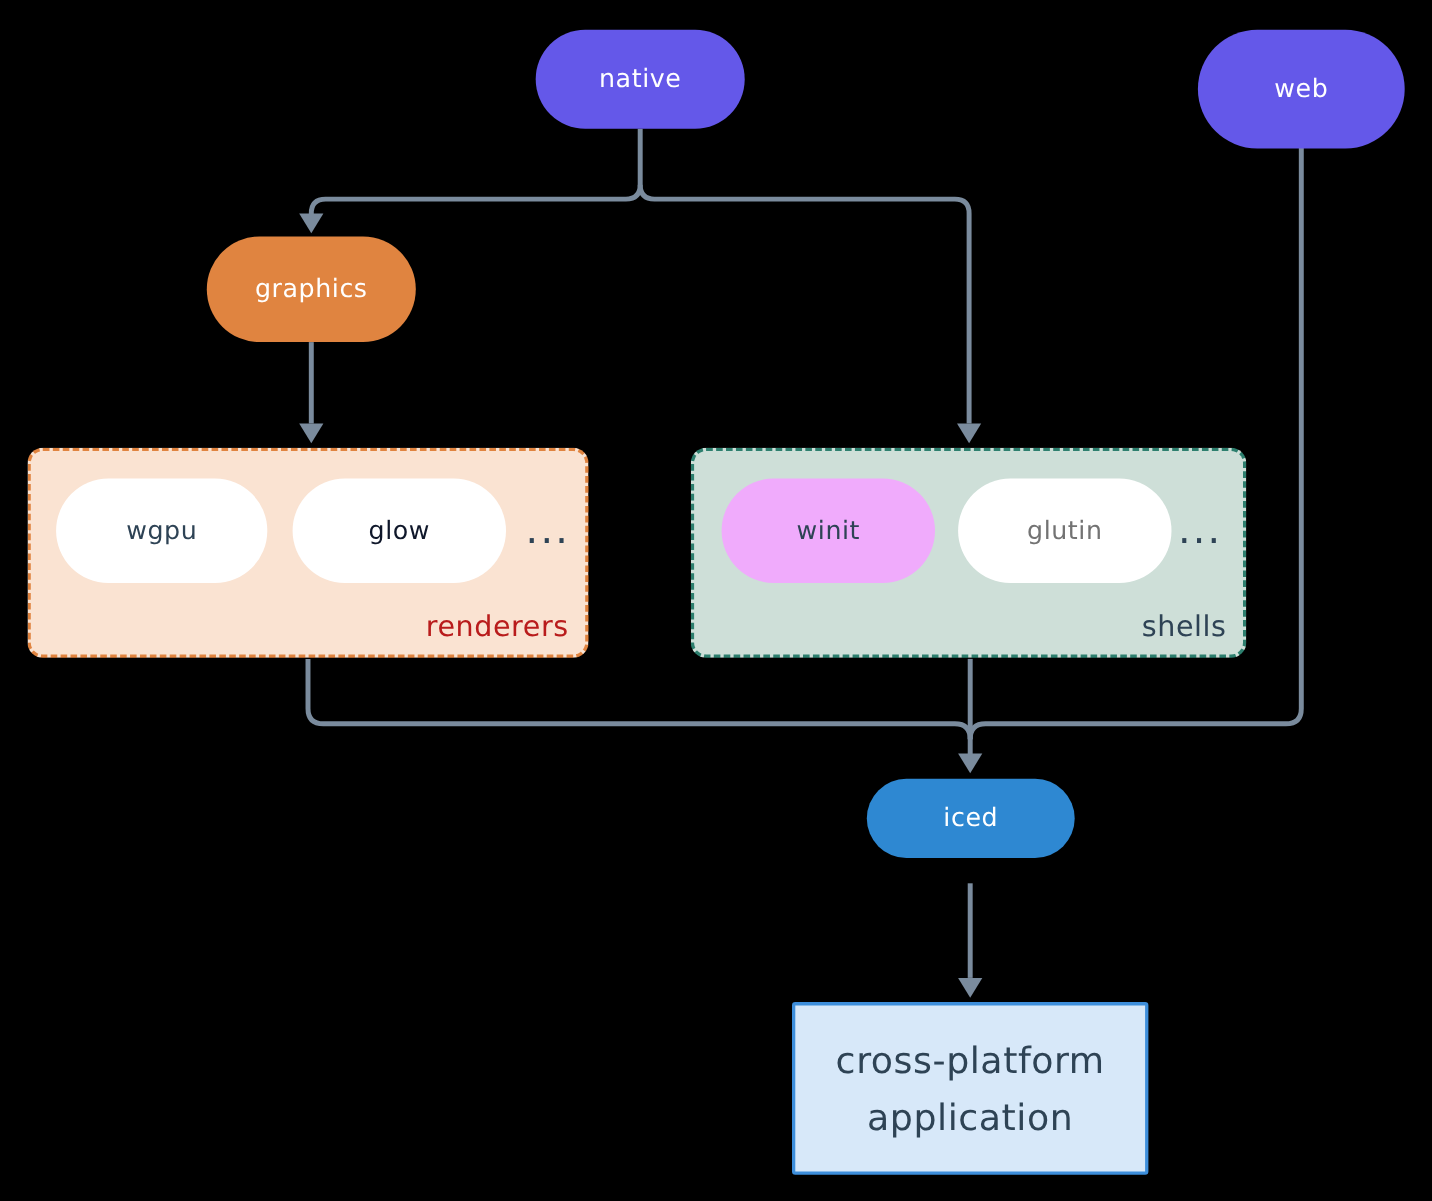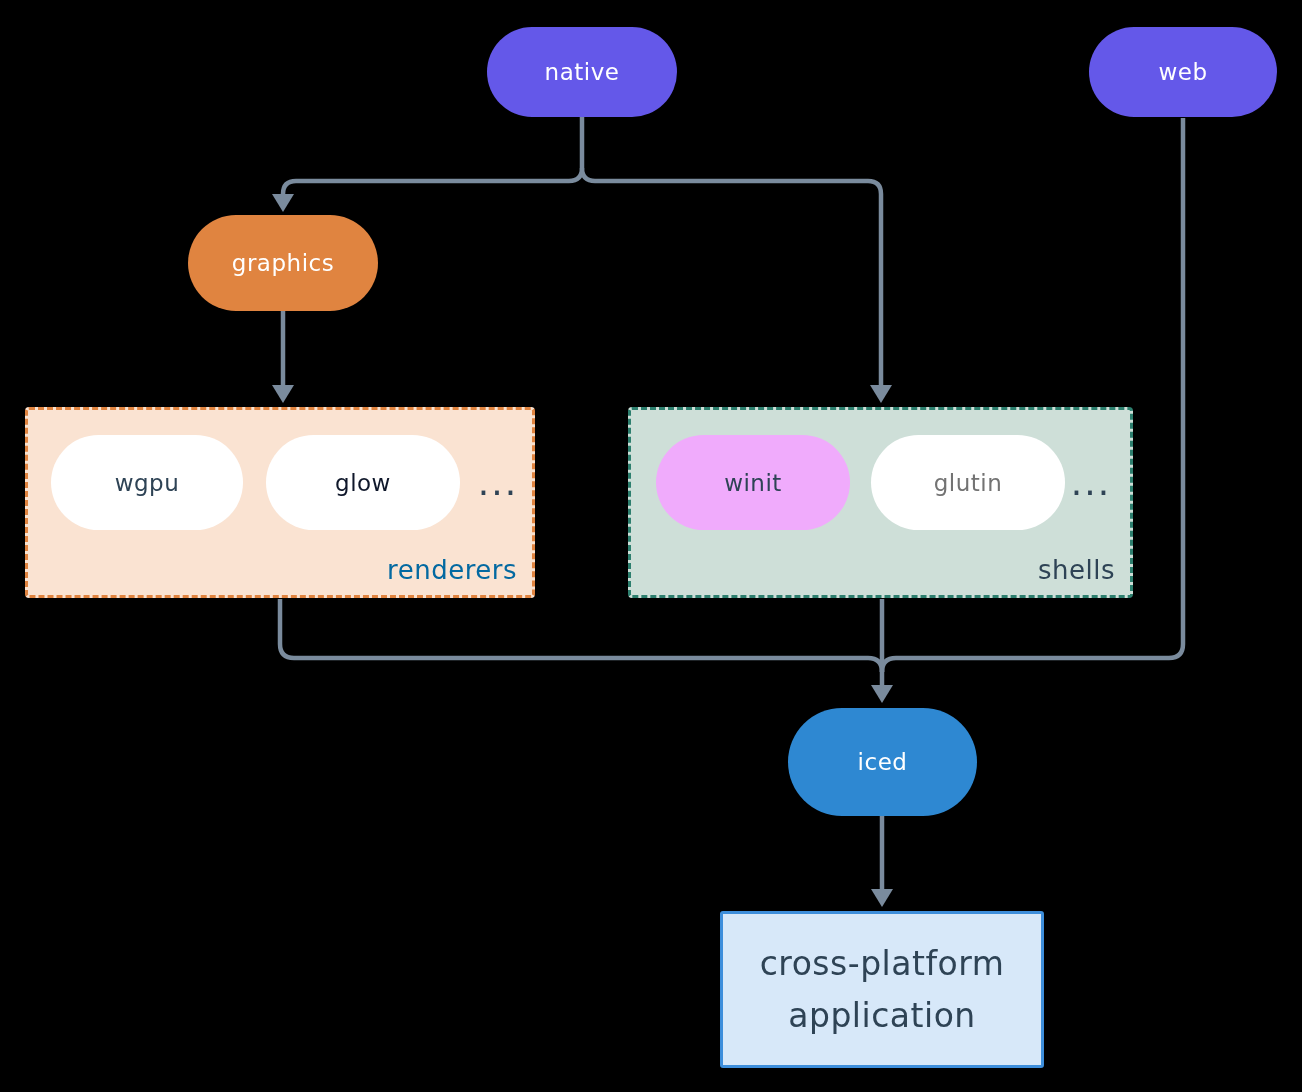--- a/index.html
+++ b/index.html
@@ -25,21 +25,21 @@
     align-items: center;
     justify-content: center;
     border-radius: 999px;
     font-size: 23px;
     letter-spacing: 0.5px;
   }
   .group-box {
     position: absolute;
     box-sizing: border-box;
     border: 3px dashed #000;
-    border-radius: 4px;
+    border-radius: 14px;
   }
   .group-label {
     position: absolute;
     right: 15px;
     bottom: 10px;
     font-size: 26px;
     letter-spacing: 0.5px;
   }
   .ellipsis {
     position: absolute;
@@ -58,23 +58,23 @@
     flex-direction: column;
     align-items: center;
     justify-content: center;
     font-size: 33px;
     line-height: 1.55;
     letter-spacing: 0.5px;
   }
 
   
   .node-native   { left: 487px;  top: 27px;  width: 190px; height: 90px; }
-  .node-web      { left: 1089px; top: 27px;  width: 188px; height: 90px; }
+  .node-web      { left: 1089px; top: 27px;  width: 188px; height: 108px; }
   .node-graphics { left: 188px;  top: 215px; width: 190px; height: 96px; }
-  .node-iced     { left: 788px;  top: 708px; width: 189px; height: 108px; }
+  .node-iced     { left: 788px;  top: 708px; width: 189px; height: 72px; }
 
   .box-renderers { left: 25px;  top: 407px; width: 510px; height: 191px; }
   .box-shells    { left: 628px; top: 407px; width: 505px; height: 191px; }
 
   .node-wgpu   { left: 23px;  top: 25px; width: 192px; height: 95px; }
   .node-glow   { left: 238px; top: 25px; width: 194px; height: 95px; }
   .node-winit  { left: 25px;  top: 25px; width: 194px; height: 95px; }
   .node-glutin { left: 240px; top: 25px; width: 194px; height: 95px; }
   .more-renderers { left: 440px; top: 25px; width: 60px; height: 95px; }
   .more-shells    { left: 430px; top: 25px; width: 60px; height: 95px; }
@@ -118,21 +118,21 @@
   </div>
 
   <div class="group-box box-renderers" style="background-color: rgb(250, 227, 210); border-color: rgb(224, 132, 64);">
     <div class="pill node-wgpu" style="background-color: rgb(255, 255, 255); color: rgb(46, 67, 85);">
       <span>wgpu</span>
     </div>
     <div class="pill node-glow" style="background-color: rgb(255, 255, 255); color: #0f172a;">
       <span>glow</span>
     </div>
     <div class="ellipsis more-renderers" style="color: rgb(46, 67, 85);">...</div>
-    <div class="group-label" style="color: #0369a1;">renderers</div>
+    <div class="group-label" style="color: #b91c1c;">renderers</div>
   </div>
 
   <div class="group-box box-shells" style="background-color: rgb(206, 223, 216); border-color: rgb(45, 127, 110);">
     <div class="pill node-winit" style="background-color: #f0abfc; color: rgb(46, 67, 85);">
       <span>winit</span>
     </div>
     <div class="pill node-glutin" style="background-color: rgb(255, 255, 255); color: #737373; align-items: center;">
       <span>glutin</span>
     </div>
     <div class="ellipsis more-shells" style="color: rgb(46, 67, 85);">...</div>

